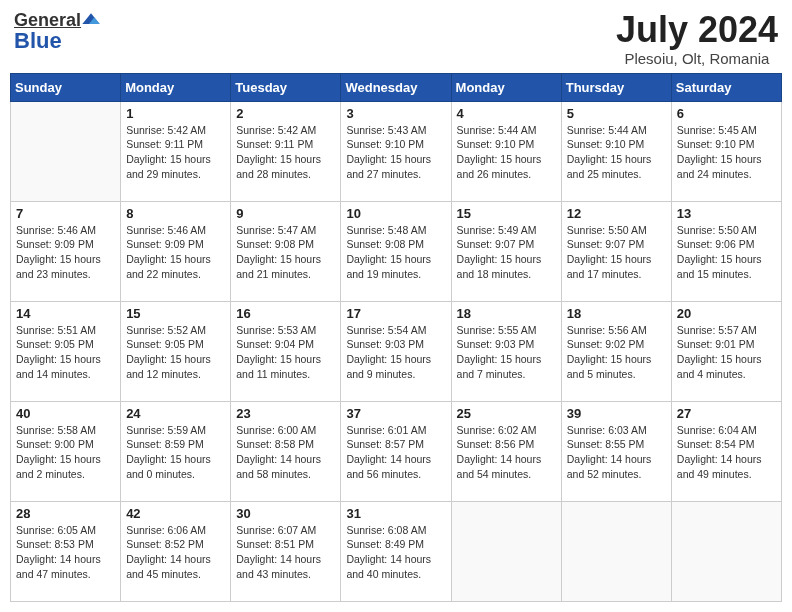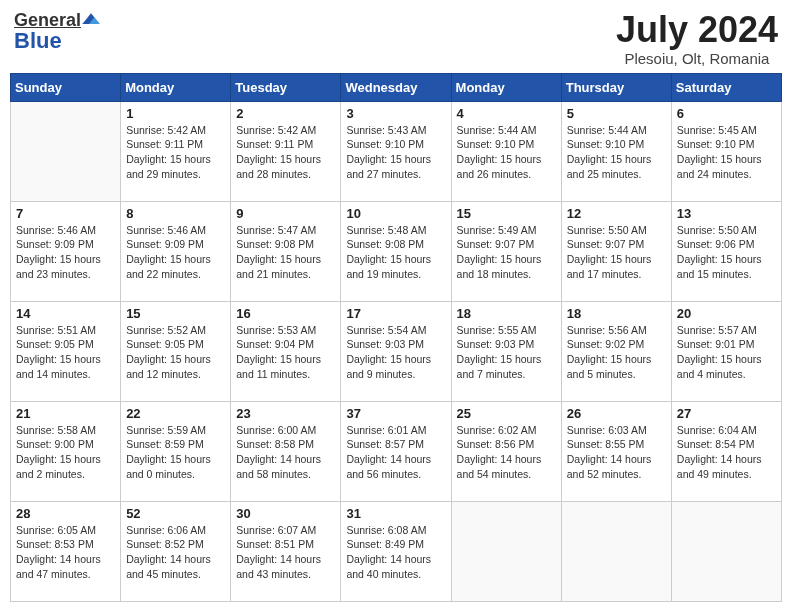--- a/index.html
+++ b/index.html
@@ -212,55 +212,55 @@
           <span class="day-number">18</span>
           <div class="day-info">Sunrise: 5:56 AM<br>Sunset: 9:02 PM<br>Daylight: 15 hours<br>and 5 minutes.</div>
         </td>
         <td>
           <span class="day-number">20</span>
           <div class="day-info">Sunrise: 5:57 AM<br>Sunset: 9:01 PM<br>Daylight: 15 hours<br>and 4 minutes.</div>
         </td>
       </tr>
       <tr class="week-row">
         <td>
-          <span class="day-number">21</span>
+          <span class="day-number">40</span>
           <div class="day-info">Sunrise: 5:58 AM<br>Sunset: 9:00 PM<br>Daylight: 15 hours<br>and 2 minutes.</div>
         </td>
         <td>
-          <span class="day-number">22</span>
+          <span class="day-number">24</span>
           <div class="day-info">Sunrise: 5:59 AM<br>Sunset: 8:59 PM<br>Daylight: 15 hours<br>and 0 minutes.</div>
         </td>
         <td>
           <span class="day-number">23</span>
           <div class="day-info">Sunrise: 6:00 AM<br>Sunset: 8:58 PM<br>Daylight: 14 hours<br>and 58 minutes.</div>
         </td>
         <td>
           <span class="day-number">37</span>
           <div class="day-info">Sunrise: 6:01 AM<br>Sunset: 8:57 PM<br>Daylight: 14 hours<br>and 56 minutes.</div>
         </td>
         <td>
           <span class="day-number">25</span>
           <div class="day-info">Sunrise: 6:02 AM<br>Sunset: 8:56 PM<br>Daylight: 14 hours<br>and 54 minutes.</div>
         </td>
         <td>
-          <span class="day-number">26</span>
+          <span class="day-number">39</span>
           <div class="day-info">Sunrise: 6:03 AM<br>Sunset: 8:55 PM<br>Daylight: 14 hours<br>and 52 minutes.</div>
         </td>
         <td>
           <span class="day-number">27</span>
           <div class="day-info">Sunrise: 6:04 AM<br>Sunset: 8:54 PM<br>Daylight: 14 hours<br>and 49 minutes.</div>
         </td>
       </tr>
       <tr class="week-row">
         <td>
           <span class="day-number">28</span>
           <div class="day-info">Sunrise: 6:05 AM<br>Sunset: 8:53 PM<br>Daylight: 14 hours<br>and 47 minutes.</div>
         </td>
         <td>
-          <span class="day-number">52</span>
+          <span class="day-number">42</span>
           <div class="day-info">Sunrise: 6:06 AM<br>Sunset: 8:52 PM<br>Daylight: 14 hours<br>and 45 minutes.</div>
         </td>
         <td>
           <span class="day-number">30</span>
           <div class="day-info">Sunrise: 6:07 AM<br>Sunset: 8:51 PM<br>Daylight: 14 hours<br>and 43 minutes.</div>
         </td>
         <td>
           <span class="day-number">31</span>
           <div class="day-info">Sunrise: 6:08 AM<br>Sunset: 8:49 PM<br>Daylight: 14 hours<br>and 40 minutes.</div>
         </td>

